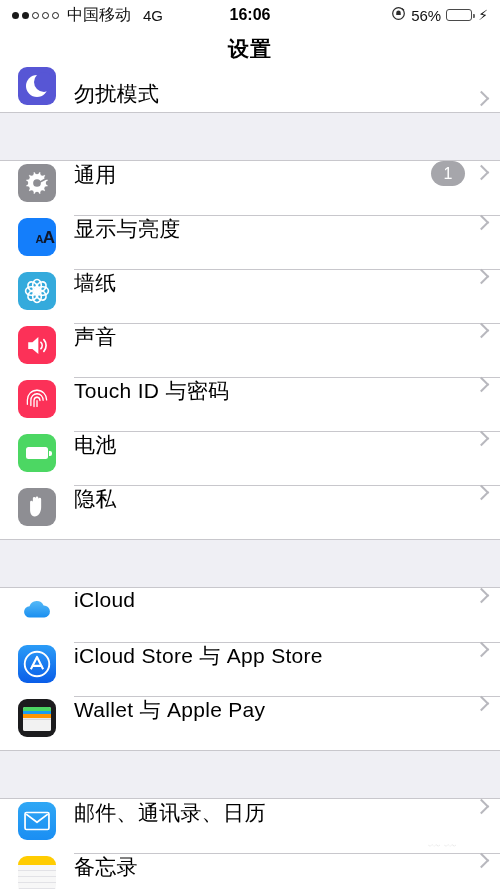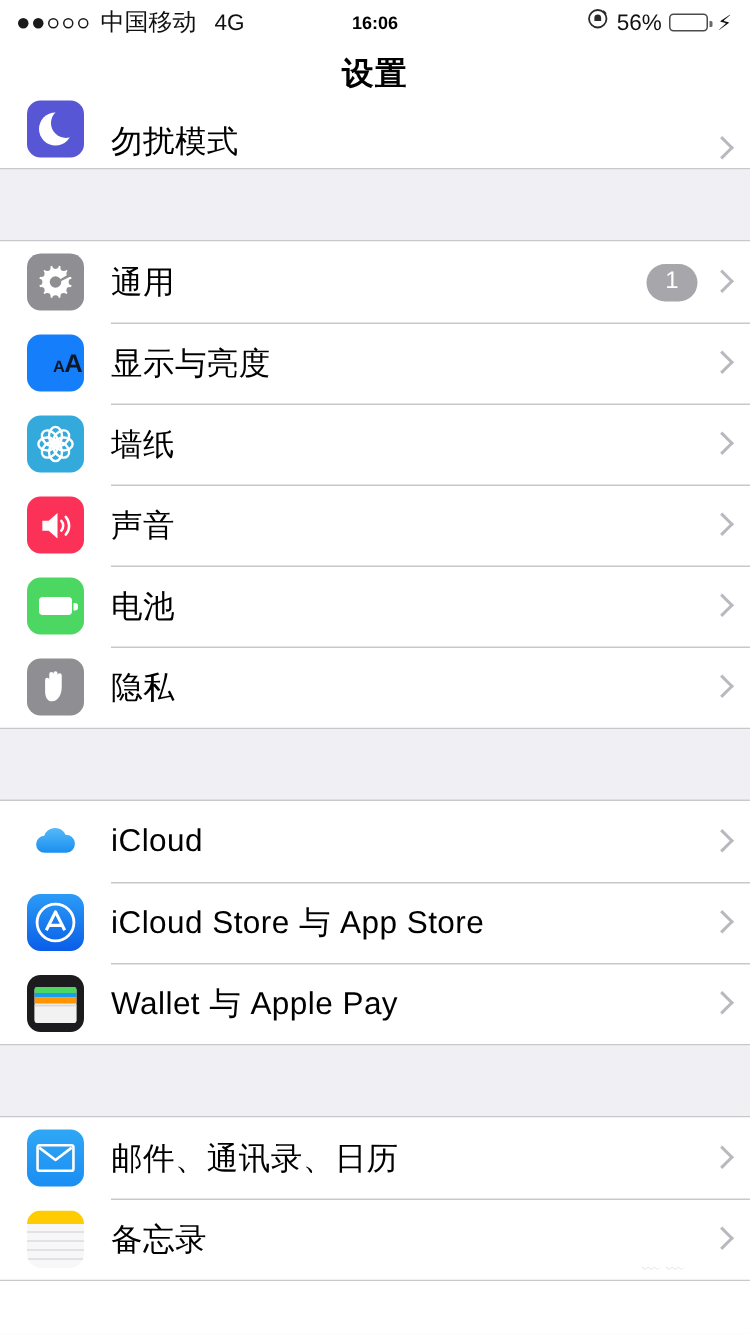--- a/index.html
+++ b/index.html
@@ -61,21 +61,21 @@
   }
   .sb-net {
     font-size: 15px;
     color: #111;
     margin-left: 4px;
   }
   .sb-center {
     position: absolute;
     left: 0; right: 0;
     text-align: center;
-    font-size: 12px;
+    font-size: 16px;
     font-weight: bold;
     color: #000;
     pointer-events: none;
   }
   .sb-right {
     display: flex;
     align-items: center;
     gap: 5px;
     margin-left: auto;
     z-index: 2;
@@ -138,21 +138,21 @@
   }
   .group.clipped-top { border-top: none; }
   .gap {
     height: 47px;
     background: #efeff4;
   }
 
   .row {
     position: relative;
     display: flex;
-    align-items: center;
+    align-items: flex-start;
     height: 54px;
     padding-left: 15px;
     background: #ffffff;
     box-sizing: border-box;
   }
   .row.clipped {
     height: 44px;
     align-items: flex-end;
     padding-bottom: 4px;
   }
@@ -498,20 +498,41 @@
               </svg>
             </span>
           </span>
           <span class="row-label">声音</span>
           <span class="row-right">
             <span class="chevron"></span>
           </span>
         </div>
         <div class="row">
           <span class="icon-wrap">
+            <span class="app-icon ic-touchid">
+              <svg width="28" height="28" viewBox="0 0 32 32">
+                <g fill="none" stroke="#ffffff" stroke-width="1.5" stroke-linecap="round">
+                  <path d="M16 6 C9.5 6 5 11 5 17 v5"></path>
+                  <path d="M27 17 c0-6-4.5-11-11-11"></path>
+                  <path d="M16 10 c-4 0-7 3.3-7 7.4 v6"></path>
+                  <path d="M23 17.4 c0-4.1-3-7.4-7-7.4"></path>
+                  <path d="M16 14 c-2 0-3.4 1.7-3.4 3.7 v7"></path>
+                  <path d="M19.4 17.7 c0-2-1.4-3.7-3.4-3.7"></path>
+                  <path d="M16 18 v6.5"></path>
+                </g>
+              </svg>
+            </span>
+          </span>
+          <span class="row-label">Touch ID 与密码</span>
+          <span class="row-right">
+            <span class="chevron"></span>
+          </span>
+        </div>
+        <div class="row">
+          <span class="icon-wrap">
             <span class="app-icon ic-battery">
               <span class="battglyph"></span>
             </span>
           </span>
           <span class="row-label">电池</span>
           <span class="row-right">
             <span class="chevron"></span>
           </span>
         </div>
         <div class="row">

